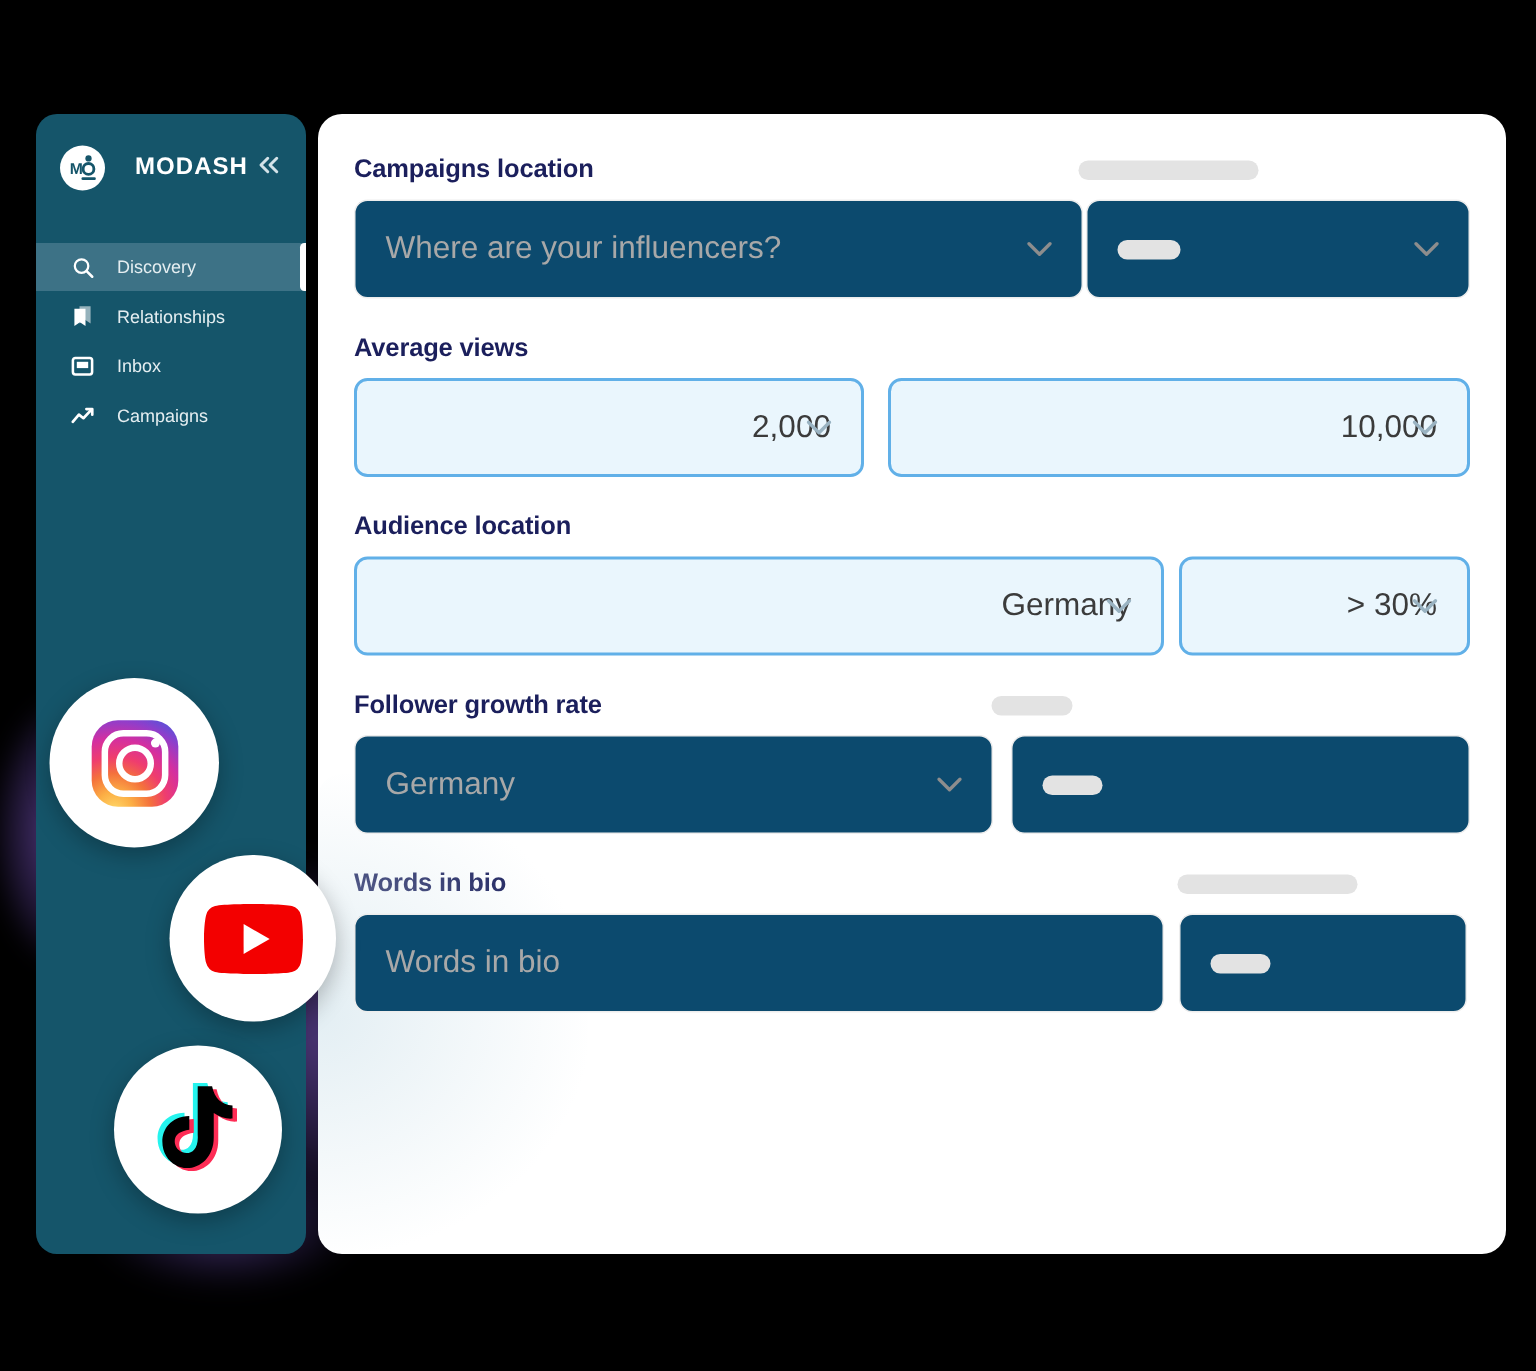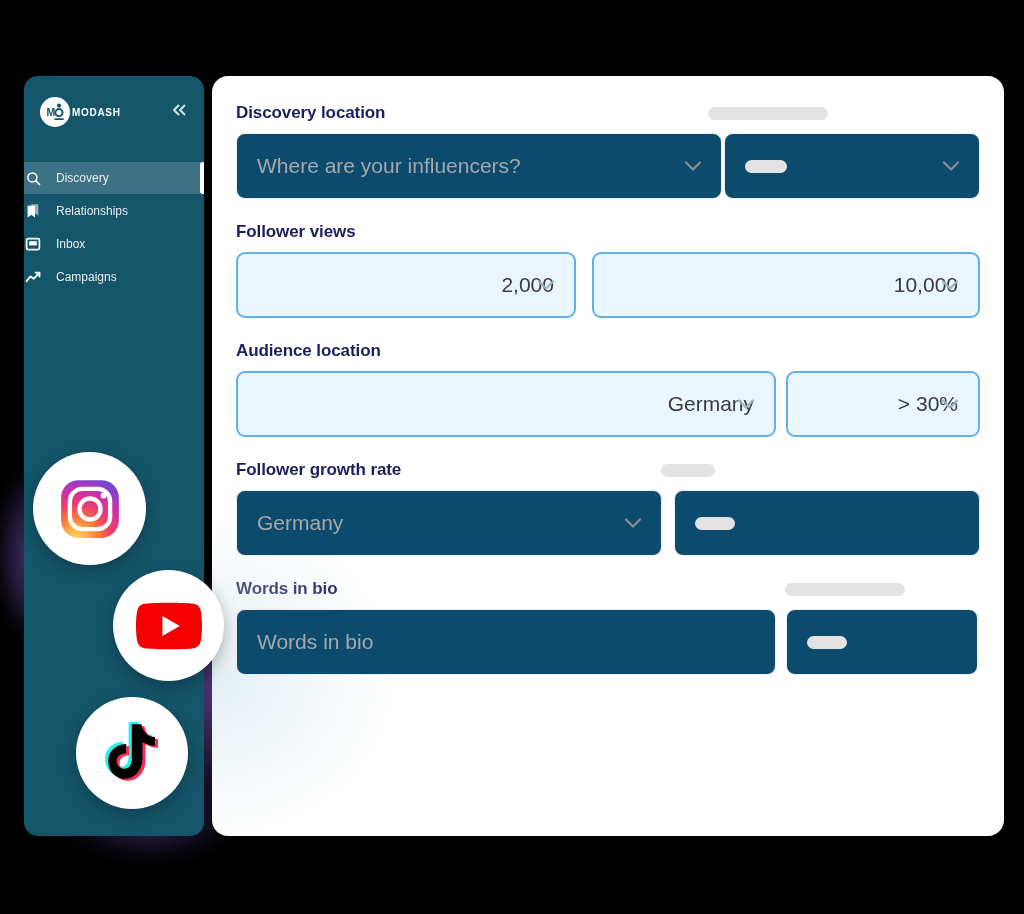--- a/index.html
+++ b/index.html
@@ -72,43 +72,44 @@
     width: 30px;
     height: 30px;
     border-radius: 50%;
     background: #ffffff;
     display: flex;
     align-items: center;
     justify-content: center;
     flex: 0 0 auto;
   }
   .brand-name {
-    margin-left: 2px;
+    margin-left: 20px;
     color: #ffffff;
-    font-size: 10px;
+    font-size: 16px;
     font-weight: bold;
     letter-spacing: 0.7px;
     flex: 1 1 auto;
   }
   .collapse-btn {
     color: #cfe0e6;
     font-size: 17px;
     line-height: 1;
     cursor: pointer;
     padding: 2px 2px 4px 2px;
   }
 
   .nav {
     margin-top: 22px;
   }
   .nav-item {
     position: relative;
     display: flex;
     align-items: center;
     height: 32px;
+    padding-left: 22px;
     color: #e5eef1;
     font-size: 12px;
     cursor: pointer;
   }
   .nav-item + .nav-item { margin-top: 1px; }
   .nav-item.active {
     background: #3d7286;
   }
   .nav-item.active::after {
     content: "";
@@ -340,21 +341,21 @@
       <path d="M37.4 3.2 c1.6 8.1 6.2 12.3 13.6 12.8 v8.7 c-4.3 .4 -8.1 -1 -12.5 -3.7 v16.3 c0 20.7 -22.6 27.2 -31.7 12.4 C1 40 4.6 23.6 22.2 23 v9.2 c-1.3 .2 -2.8 .5 -4.1 .9 -3.9 1.3 -6.1 3.8 -5.5 8.1 1.2 8.3 16.4 10.8 15.2 -5.5 V3.2 z" fill="#000000"></path>
     </g>
   </svg>
 </div>
 
 <div class="panel">
   <div class="panel-sheen"></div>
   <div id="filters-root">
       <div class="field-group">
         <div class="field-head">
-          <span class="field-label">Discovery location</span>
+          <span class="field-label">Campaigns location</span>
           <span class="skeleton" style="width:120px;margin-left:323px"></span>
         </div>
         <div class="row" style="gap:2px">
           <div class="input" style="width:486px">
             <span class="input-text placeholder">Where are your influencers?</span>
             <span class="chev">
               <svg width="18" height="12" viewBox="0 0 18 12" aria-hidden="true">
                 <path d="M2 2.5 L9 9.5 L16 2.5" fill="none" stroke="currentColor" stroke-width="2.2" stroke-linecap="round" stroke-linejoin="round"></path>
               </svg>
             </span>
@@ -364,21 +365,21 @@
             <span class="chev">
               <svg width="18" height="12" viewBox="0 0 18 12" aria-hidden="true">
                 <path d="M2 2.5 L9 9.5 L16 2.5" fill="none" stroke="currentColor" stroke-width="2.2" stroke-linecap="round" stroke-linejoin="round"></path>
               </svg>
             </span>
           </div>
         </div>
       </div>
       <div class="field-group">
         <div class="field-head">
-          <span class="field-label">Follower views</span>
+          <span class="field-label">Average views</span>
         </div>
         <div class="row" style="gap:16px">
           <div class="input active" style="width:364px">
             <span class="input-text">2,000</span>
             <span class="chev">
               <svg width="18" height="12" viewBox="0 0 18 12" aria-hidden="true">
                 <path d="M2 2.5 L9 9.5 L16 2.5" fill="none" stroke="currentColor" stroke-width="2.2" stroke-linecap="round" stroke-linejoin="round"></path>
               </svg>
             </span>
           </div>

